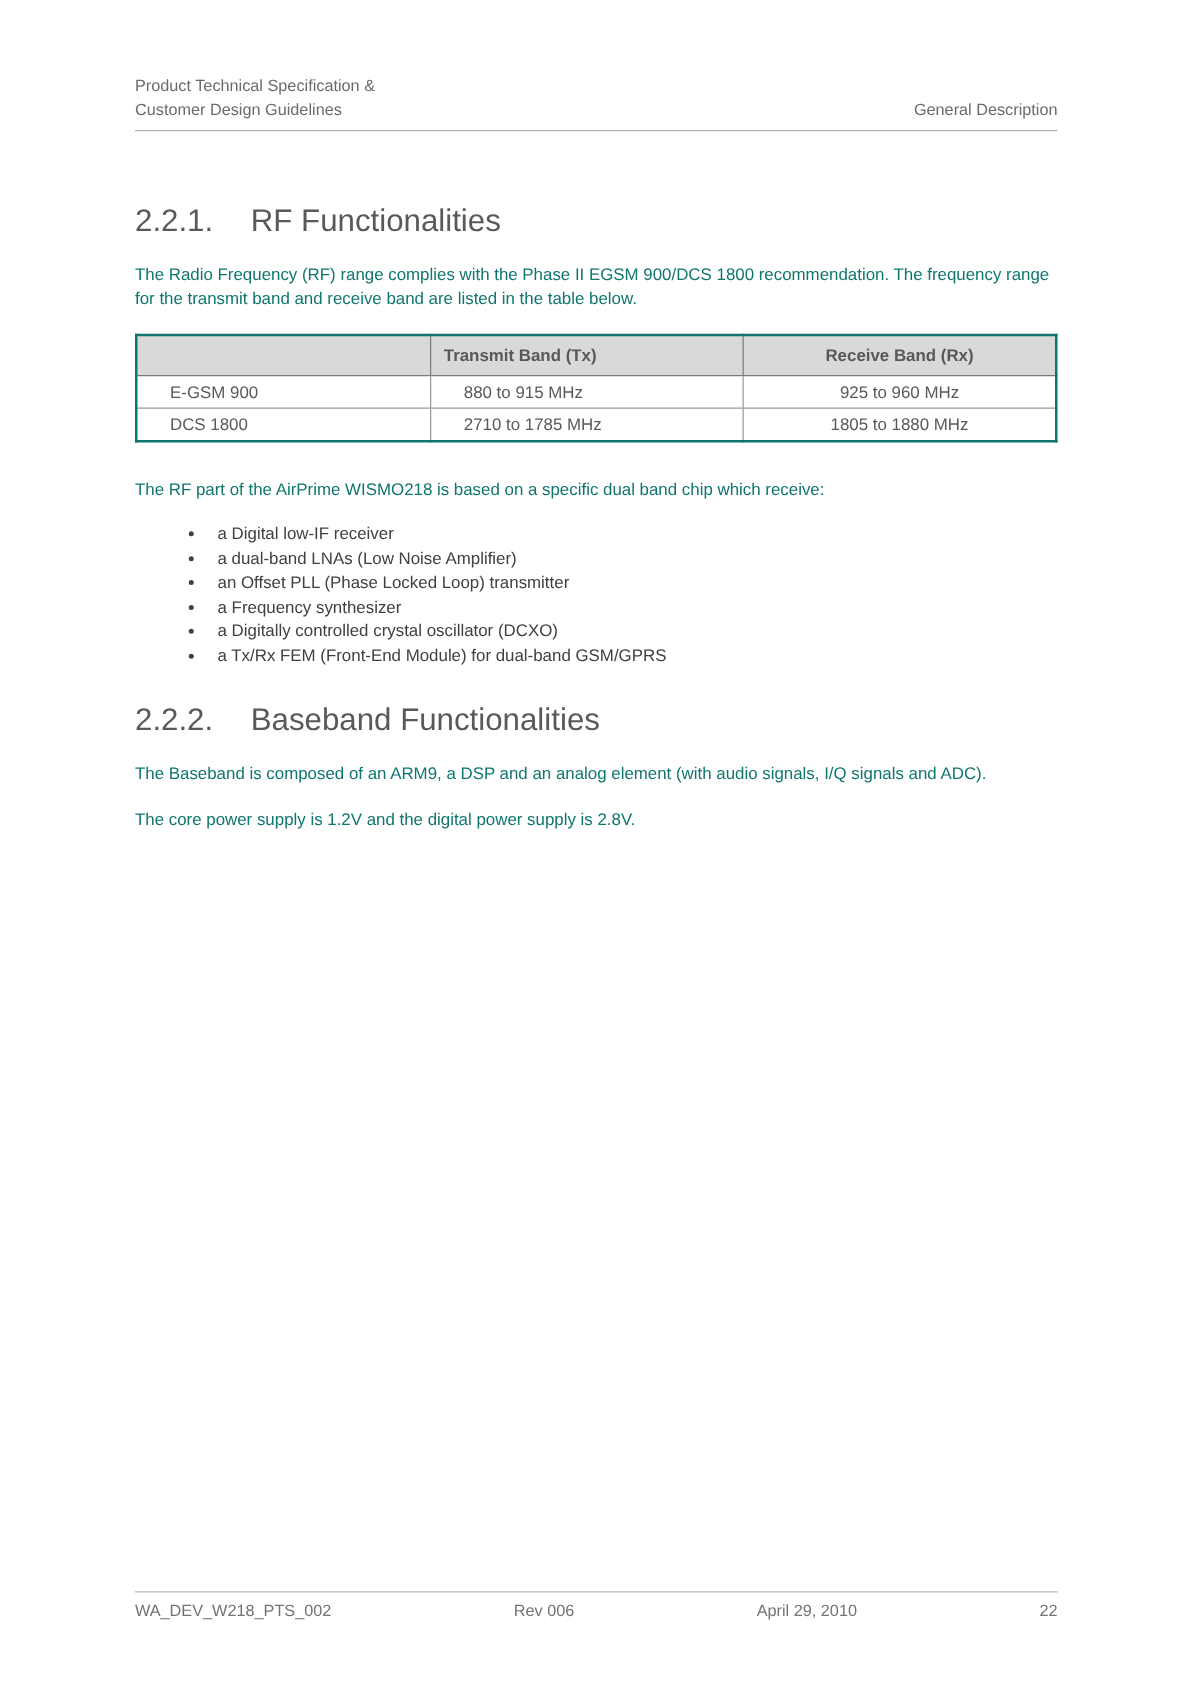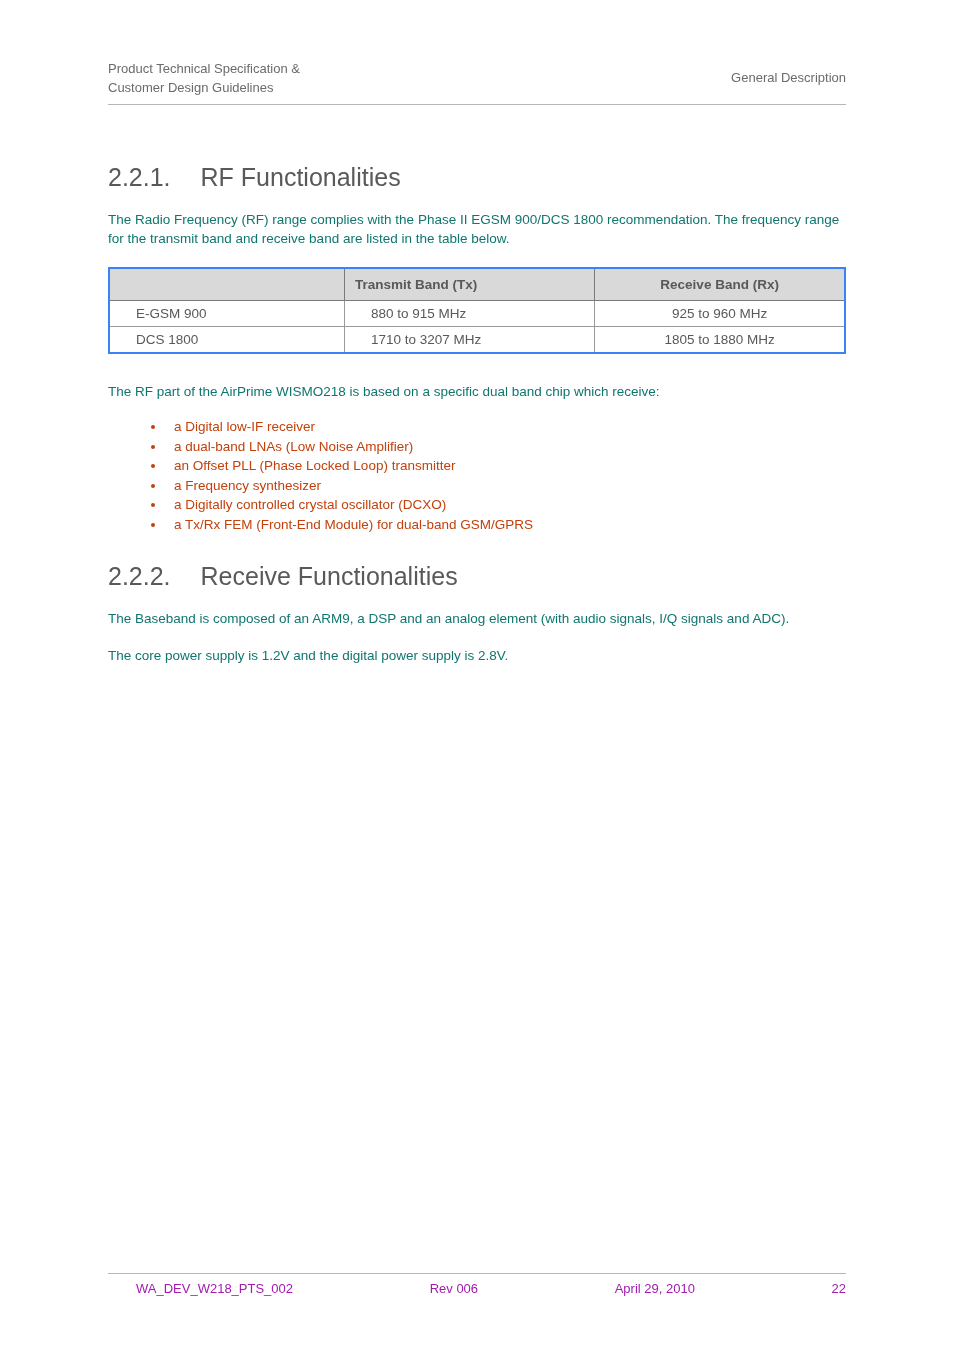--- a/index.html
+++ b/index.html
@@ -12,21 +12,21 @@
   }
   .page {
     width: 954px;
     height: 1350px;
     padding: 60px 108px 0 108px;
     position: relative;
   }
   .header-row {
     display: flex;
     justify-content: space-between;
-    align-items: center;
+    align-items: flex-end;
     font-size: 13px;
     line-height: 1.45;
     color: #6b6b6b;
   }
   .hr-top {
     border: none;
     border-top: 1px solid #b6b6b6;
     margin-top: 6px;
   }
   h2.section-heading {
@@ -42,21 +42,21 @@
   }
   p.body {
     font-size: 13.5px;
     line-height: 1.45;
     color: #0f766e;
     margin-bottom: 18px;
   }
   table.band {
     width: 100%;
     border-collapse: collapse;
-    border: 2px solid #3b82f6;
+    border: 2px solid #0f766e;
     font-size: 13.5px;
   }
   table.band th {
     background: #d9d9d9;
     text-align: left;
     font-weight: 700;
     padding: 8px 10px;
     border: 1px solid #7a7a7a;
     color: #595959;
   }
@@ -69,21 +69,21 @@
   table.band td:first-child { width: 32%; }
   table.band th:nth-child(2),
   table.band td:nth-child(2) { width: 34%; }
   table.band th:nth-child(3),
   table.band td:nth-child(3) { width: 34%; text-align: center; }
   ul.feat {
     list-style: disc;
     margin: 0 0 18px 58px;
     padding: 0;
     font-size: 13.5px;
-    color: #c2410c;
+    color: #404040;
   }
   ul.feat li {
     margin: 4.5px 0;
     padding-left: 8px;
   }
   .gap28 { height: 28px; }
   .footer {
     position: absolute;
     left: 108px;
     right: 108px;
@@ -91,22 +91,21 @@
   }
   .footer hr {
     border: none;
     border-top: 1px solid #b6b6b6;
     margin-bottom: 7px;
   }
   .footer-row {
     display: flex;
     justify-content: space-between;
     font-size: 13px;
-    color: #a21caf;
-    margin-left: 28px;
+    color: #737373;
   }
 </style>
 </head>
 <body>
 
 <div class="page">
   <div class="header-row">
     <div>
       <div>Product Technical Specification &amp;</div>
       <div>Customer Design Guidelines</div>
@@ -133,41 +132,41 @@
       </tr>
     </thead>
     <tbody>
       <tr>
         <td>E-GSM 900</td>
         <td>880 to 915 MHz</td>
         <td>925 to 960 MHz</td>
       </tr>
       <tr>
         <td>DCS 1800</td>
-        <td>1710 to 3207 MHz</td>
+        <td>2710 to 1785 MHz</td>
         <td>1805 to 1880 MHz</td>
       </tr>
     </tbody>
   </table>
 
   <div class="gap28"></div>
 
   <p class="body">The RF part of the AirPrime WISMO218 is based on a specific dual band chip which receive:</p>
 
   <ul class="feat">
     <li>a Digital low-IF receiver</li>
     <li>a dual-band LNAs (Low Noise Amplifier)</li>
     <li>an Offset PLL (Phase Locked Loop) transmitter</li>
     <li>a Frequency synthesizer</li>
     <li>a Digitally controlled crystal oscillator (DCXO)</li>
     <li>a Tx/Rx FEM (Front-End Module) for dual-band GSM/GPRS</li>
   </ul>
 
   <h2 class="section-heading" style="margin-top:30px;">
-    <span class="num">2.2.2.</span><span>Receive Functionalities</span>
+    <span class="num">2.2.2.</span><span>Baseband Functionalities</span>
   </h2>
 
   <p class="body">The Baseband is composed of an ARM9, a DSP and an analog element (with audio signals, I/Q signals and ADC).</p>
   <p class="body">The core power supply is 1.2V and the digital power supply is 2.8V.</p>
 
   <div class="footer">
     <hr>
     <div class="footer-row">
       <span>WA_DEV_W218_PTS_002</span>
       <span>Rev 006</span>

